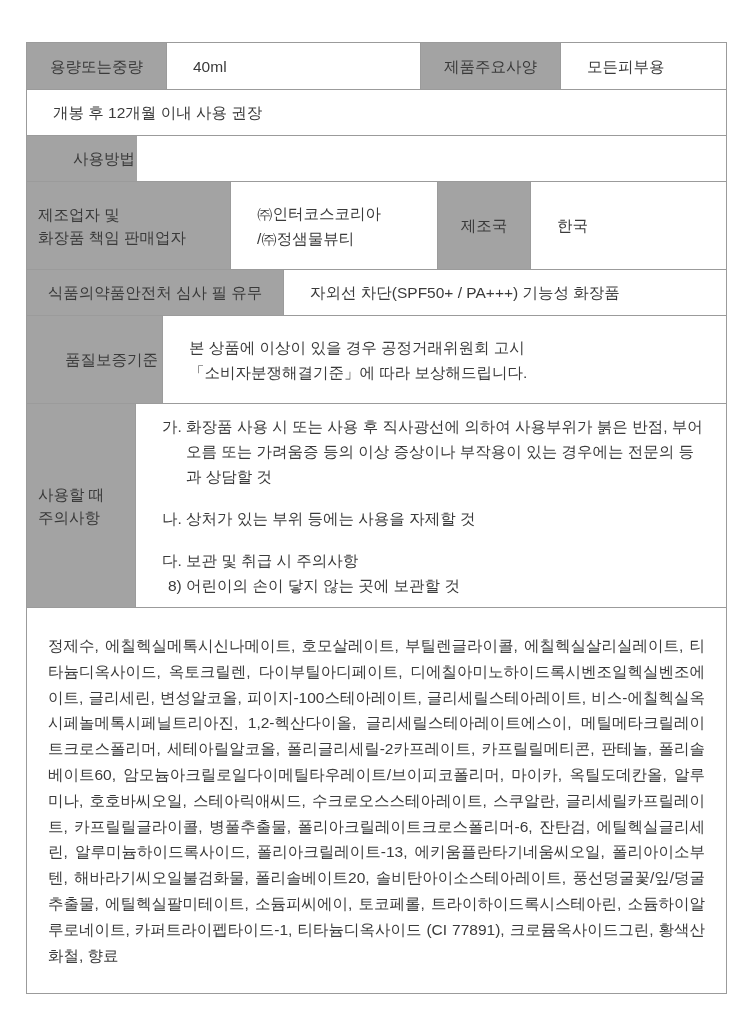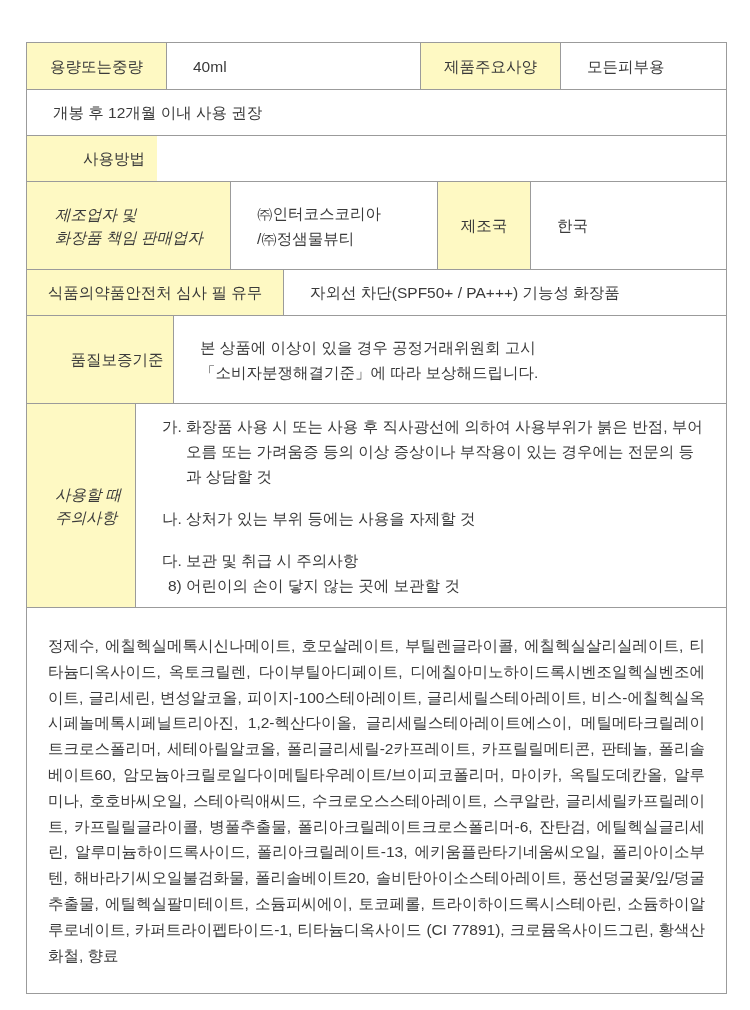--- a/index.html
+++ b/index.html
@@ -17,35 +17,35 @@
   }
   .row{display:flex;border-top:1px solid #9b9b9b;box-sizing:border-box;}
   .row:first-child{border-top:none;}
   .cell{
     box-sizing:border-box;
     border-left:1px solid #9b9b9b;
     font-size:15.5px;
     display:flex;flex-direction:column;justify-content:center;
   }
   .row .cell:first-child{border-left:none;}
-  .th{background:#fef9c3;align-items:center;text-align:center;line-height:23px;}
-  .th.left{align-items:flex-start;padding-left:28px;text-align:right;font-style:italic;}
+  .th{background:#a3a3a3;align-items:center;text-align:center;line-height:23px;}
+  .th.left{align-items:flex-start;padding-left:11px;text-align:right;}
   .td{align-items:flex-start;padding-left:26px;line-height:25px;}
   .h46{height:46px;}
   .h88{height:88px;}
   .h202{height:204px;}
   .h50{height:50px;}
   
   .w-volume-h{width:139px;} .w-volume-v{width:254px;}
   .w-spec-h{width:140px;}   .w-spec-v{flex:1;}
   .w-expiry-h{width:256px;} .w-wide-v{flex:1;}
-  .w-usage-h{width:130px;padding-left:44px;}
+  .w-usage-h{width:110px;padding-left:44px;}
   .w-manu-h{width:203px;}   .w-manu-v{width:207px;}
   .w-country-h{width:93px;} .w-country-v{flex:1;}
-  .w-warranty-h{width:146px;padding-left:34px;}
+  .w-warranty-h{width:135px;padding-left:34px;}
   .w-precaution-h{width:108px;}
   .precaution-body{
     flex:1;display:flex;justify-content:center;
     padding:18px 18px 18px 26px;line-height:25px;font-size:15.5px;
     box-sizing:border-box;
   }
   .precaution-item{padding-left:24px;text-indent:-24px;}
   .mb18{margin-bottom:17px;}
   .sub-item{padding-left:6px;text-indent:0;}
   .ingredients-title-row{justify-content:center;}

